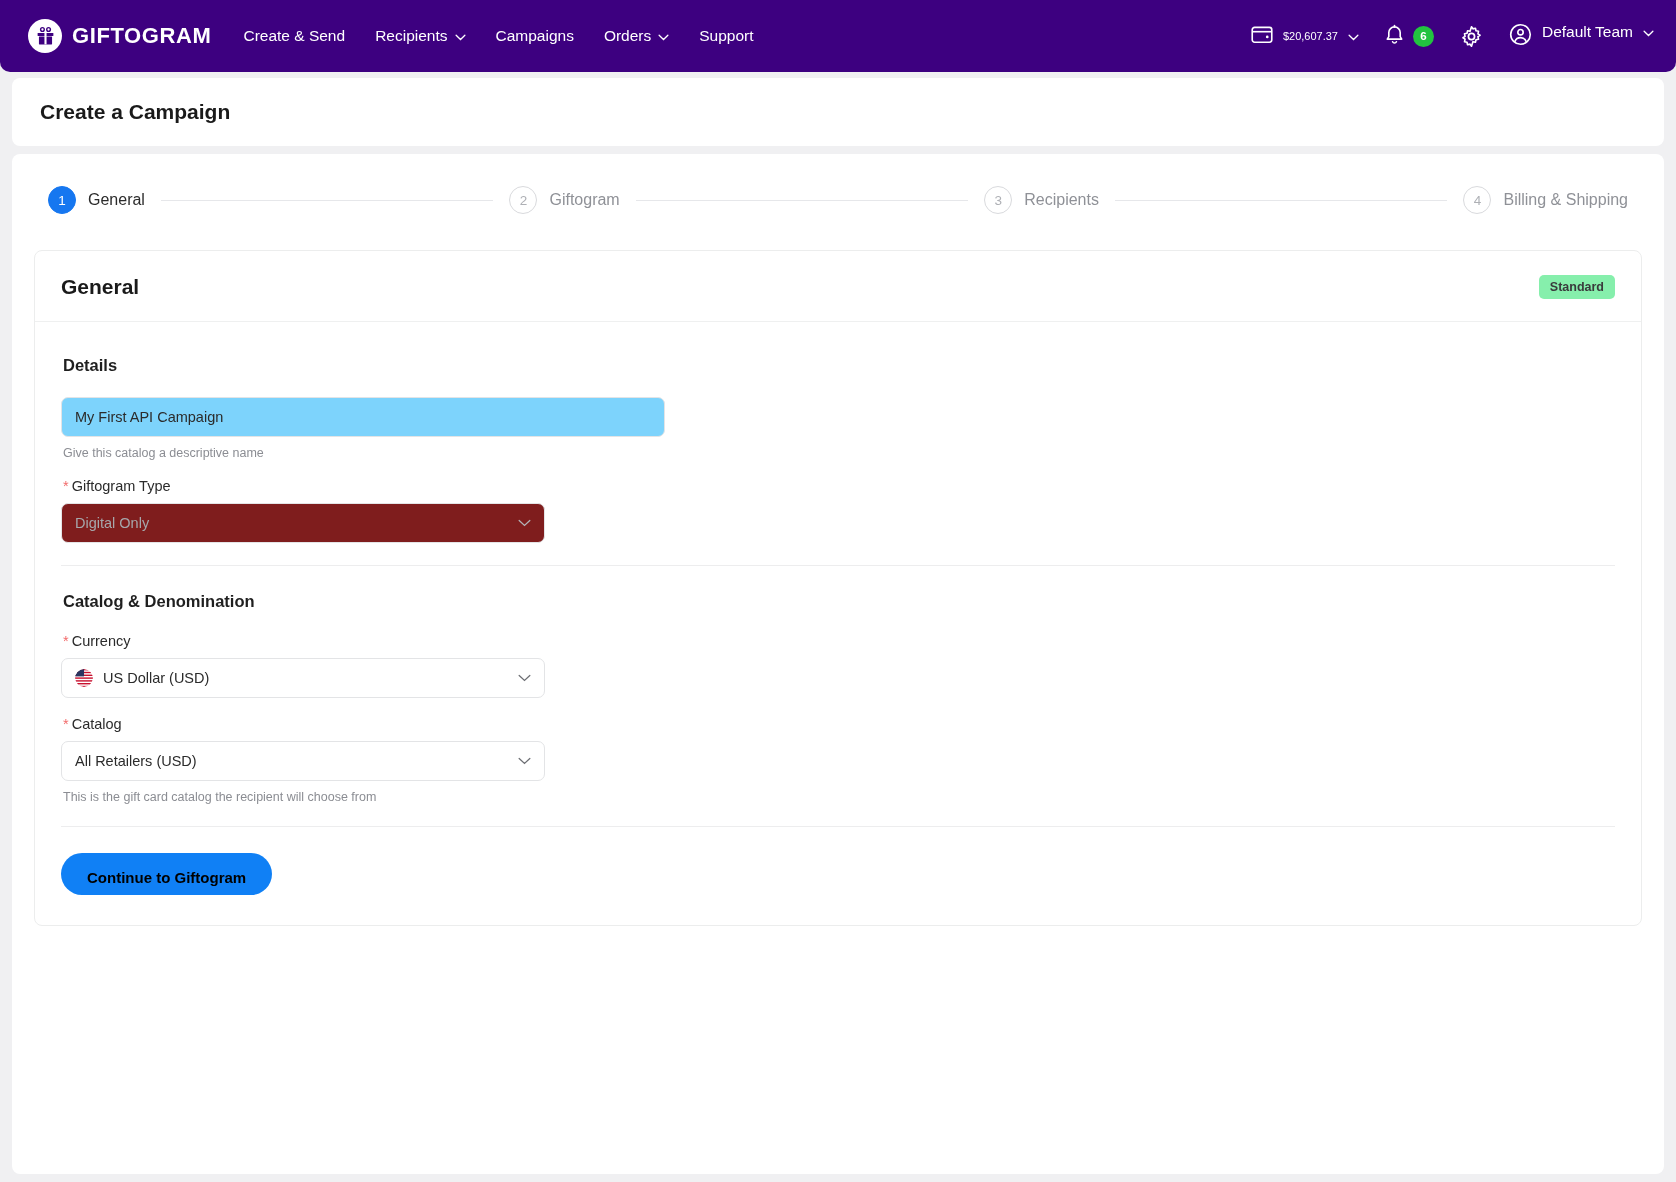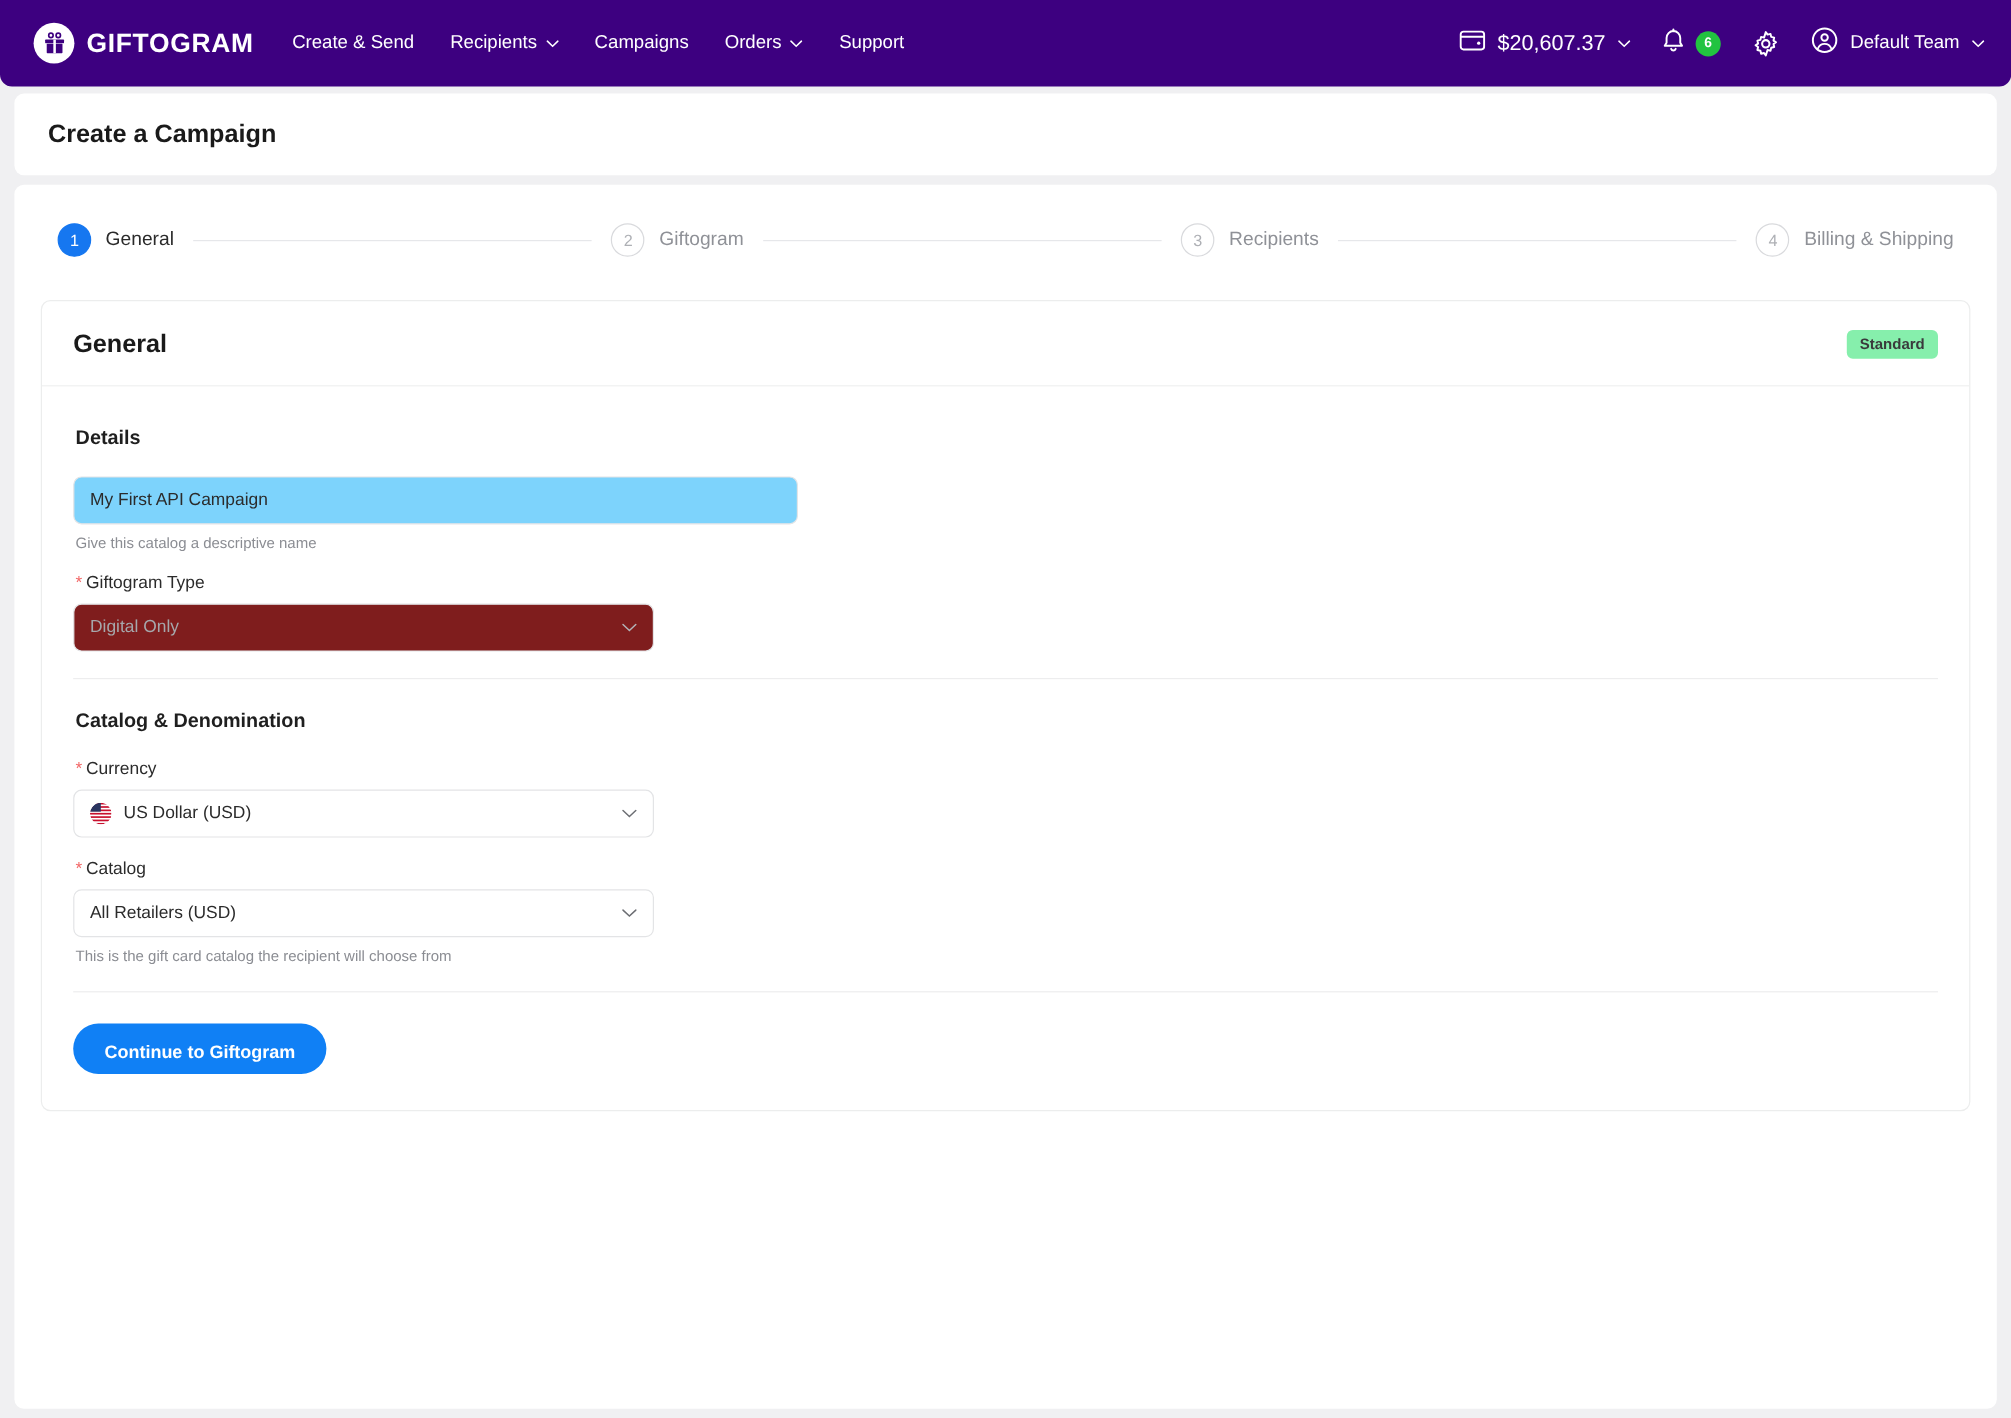--- a/index.html
+++ b/index.html
@@ -34,30 +34,30 @@
   }
   .nav-links { display: flex; align-items: center; gap: 30px; }
   .nav-link {
     font-size: 15.5px; color: #ffffff; display: flex; align-items: flex-start; gap: 7px;
     cursor: pointer; white-space: nowrap;
   }
   .nav-right {
     margin-left: auto; display: flex; align-items: center; gap: 26px;
   }
   .wallet { display: flex; align-items: center; gap: 10px; cursor: pointer; }
-  .wallet-amount { font-size: 18px; }
+  .wallet-amount { font-size: 11px; }
   .bell-wrap { display: flex; align-items: center; gap: 9px; cursor: pointer; }
   .bell-badge {
     background: #22c340; color: #ffffff;
     min-width: 21px; height: 21px; border-radius: 11px;
     font-size: 11.5px; font-weight: bold;
     display: flex; align-items: center; justify-content: center;
     padding: 0 5px;
   }
-  .team { display: flex; align-items: center; gap: 10px; cursor: pointer; }
+  .team { display: flex; align-items: flex-start; gap: 10px; cursor: pointer; }
   .team-name { font-size: 15.5px; }
   .chev { display: inline-block; }
 
   
   .page-title-bar {
     background: #ffffff;
     margin: 6px 12px 0 12px;
     border-radius: 8px;
     height: 68px;
     display: flex; align-items: center;
@@ -147,21 +147,21 @@
   .select-box.disabled .select-caret { color: #b3b4b8; }
 
   .flag {
     width: 18px; height: 18px; border-radius: 50%;
     overflow: hidden; display: inline-block; flex: 0 0 auto;
   }
 
   .divider { height: 1px; background: #ededee; margin: 22px 0 26px 0; }
 
   .btn-primary {
-    background: #1080f5; color: #ffffff;
+    background: #1080f5; color: #000000;
     border: none; border-radius: 22px;
     height: 42px; padding: 16px 26px;
     font-size: 15px; font-weight: bold;
     font-family: "Liberation Sans", sans-serif;
     cursor: pointer;
     margin-bottom: 30px;
   }
 </style>
 </head>
 <body>

